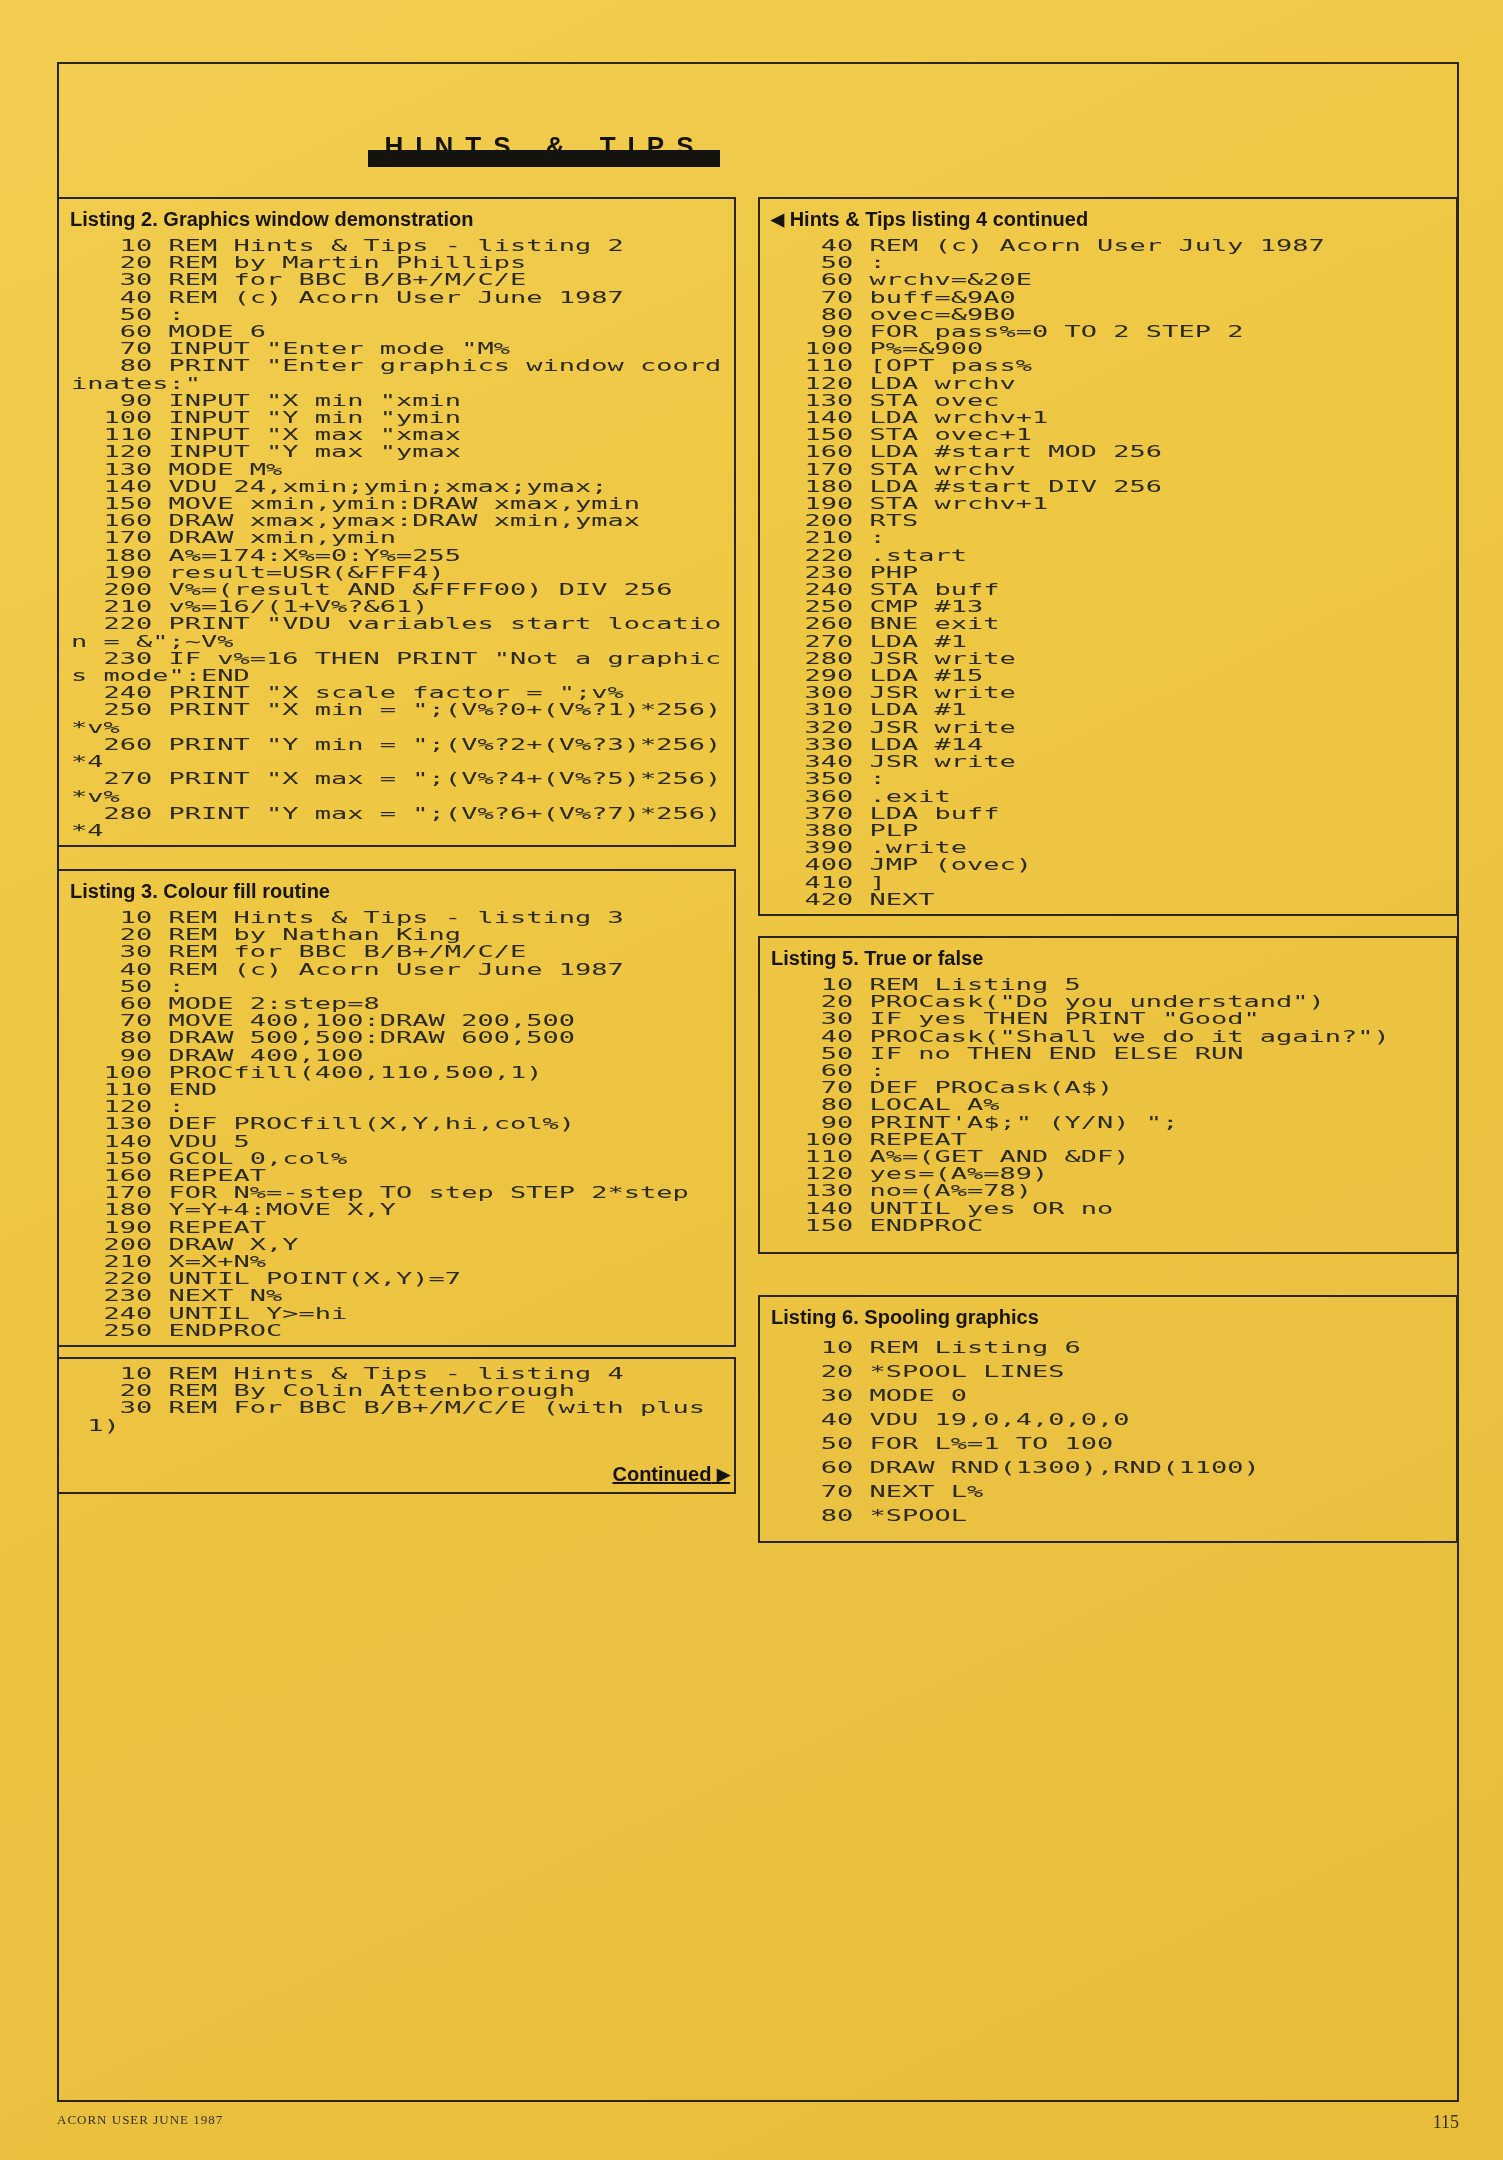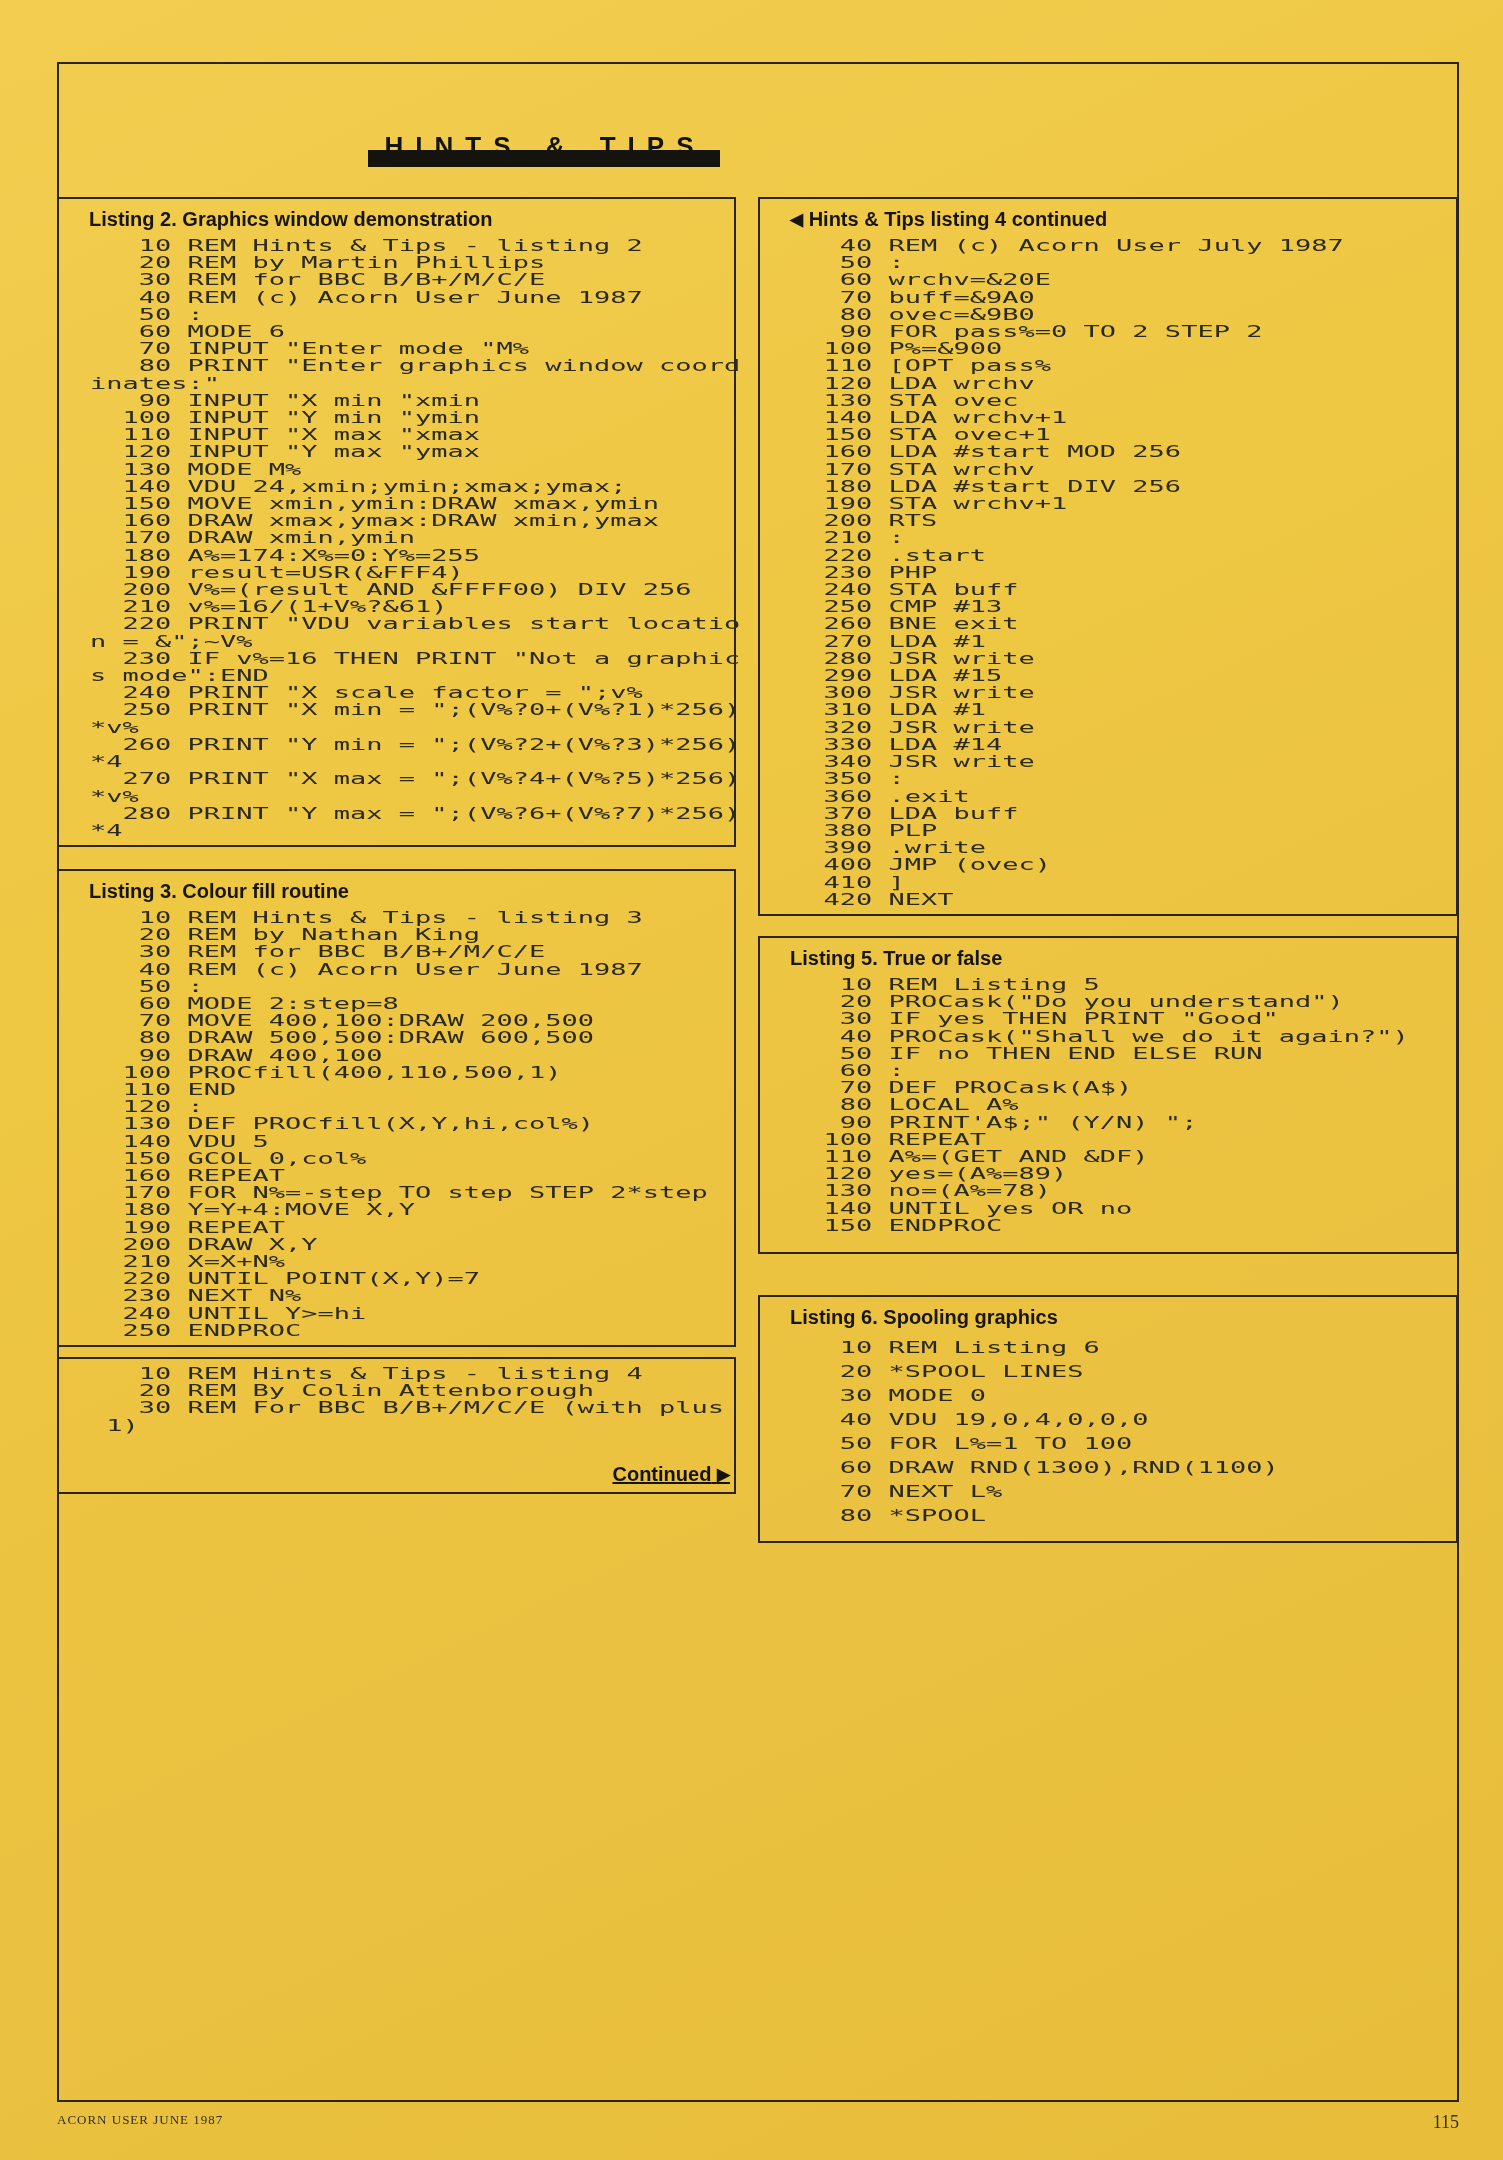--- a/index.html
+++ b/index.html
@@ -39,21 +39,20 @@
     z-index:3; white-space:nowrap;margin-top:14px;
   }
   .black-bar {
     position:absolute; left:368px; top:150px; width:352px; height:17px;
     background:#15130d; z-index:3;
   }
   .listing-box {
     position:absolute;
     border:2px solid #2a261d;
     z-index:2;
-    padding-left:19px;
   }
   .box-title {
     font-weight:bold; font-size:20px; color:#17150e;
     padding:9px 10px 0 11px;
     white-space:nowrap;
   }
   .tri { font-size:17px; position:relative; top:-1px; }
   .code {
     font-family:"DejaVu Sans Mono", monospace;
     font-size:15px; line-height:17.2px;

